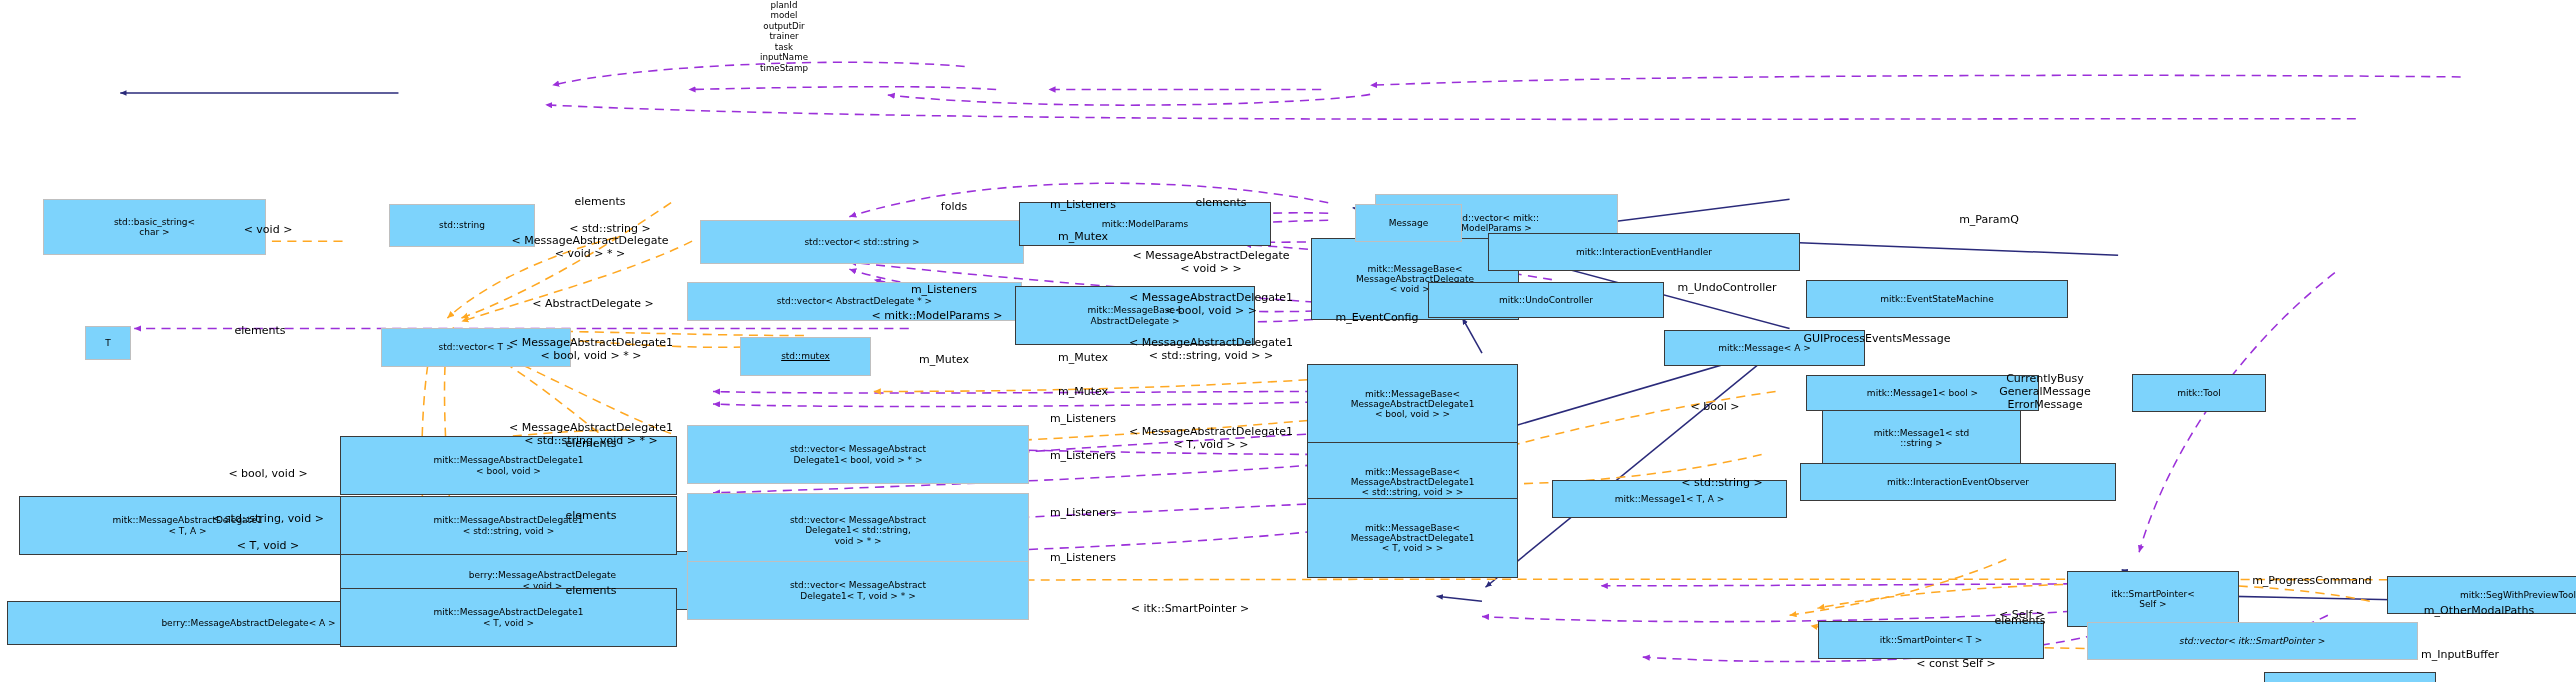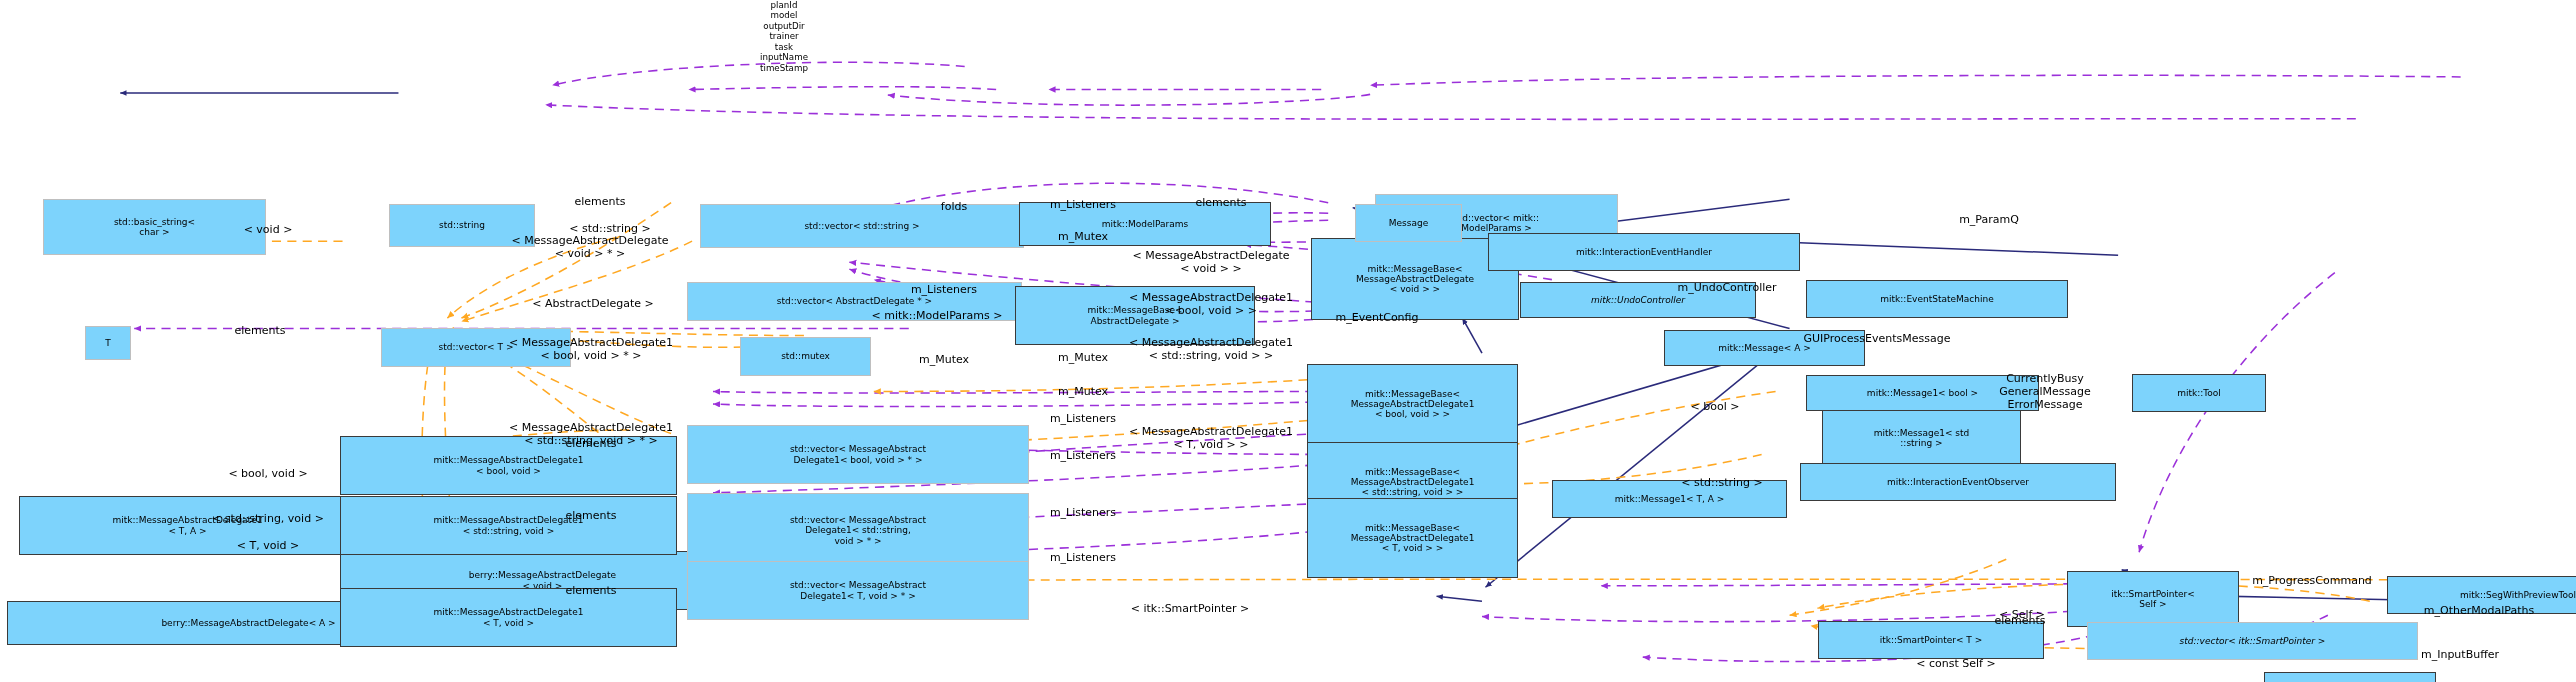--- a/index.html
+++ b/index.html
@@ -172,41 +172,41 @@
         <path d="M3390,860 C3200,820 2800,830 2600,870"></path>
         <path d="M3680,830 C3000,828 1800,828 1400,830"></path>
       </g>
     </g>
   </svg>
 
   <div id="nodes-layer">
       <div class="node n-plain" style="left: 43px; top: 199px; width: 223px; height: 56px;">std::basic_string&lt;
 char &gt;</div>
       <div class="node n-plain" style="left: 389px; top: 204px; width: 146px; height: 43px;">std::string</div>
-      <div class="node n-plain" style="left: 700px; top: 204px; width: 324px; height: 44px;">std::vector&lt; std::string &gt;</div>
+      <div class="node n-plain" style="left: 700px; top: 220px; width: 324px; height: 44px;">std::vector&lt; std::string &gt;</div>
       <div class="node n-class" style="left: 1019px; top: 202px; width: 252px; height: 44px;">mitk::ModelParams</div>
       <div class="node n-plain" style="left: 1375px; top: 194px; width: 243px; height: 58px;">std::vector&lt; mitk::
 ModelParams &gt;</div>
       <div class="node n-class" style="left: 7px; top: 561px; width: 483px; height: 44px; margin-top: 40px;">berry::MessageAbstractDelegate&lt; A &gt;</div>
       <div class="node n-class" style="left: 340px; top: 551px; width: 405px; height: 59px;">berry::MessageAbstractDelegate
 &lt; void &gt;</div>
       <div class="node n-plain" style="left: 687px; top: 549px; width: 340px; height: 59px;">std::vector&lt; MessageAbstract
 Delegate&lt; void &gt; * &gt;</div>
       <div class="node n-class" style="left: 1311px; top: 238px; width: 208px; height: 82px;">mitk::MessageBase&lt;
 MessageAbstractDelegate
 &lt; void &gt; &gt;</div>
       <div class="node n-plain" style="left: 85px; top: 326px; width: 46px; height: 34px;">T</div>
       <div class="node n-plain" style="left: 381px; top: 328px; width: 190px; height: 39px;">std::vector&lt; T &gt;</div>
       <div class="node n-plain" style="left: 687px; top: 282px; width: 335px; height: 39px;">std::vector&lt; AbstractDelegate * &gt;</div>
       <div class="node n-class" style="left: 1015px; top: 286px; width: 240px; height: 59px;">mitk::MessageBase&lt;
 AbstractDelegate &gt;</div>
-      <div class="node n-plain" style="left: 740px; top: 337px; width: 131px; height: 39px;">std::mutex</div>
+      <div class="node n-plain" style="left: 740px; top: 337px; width: 131px; height: 39px; text-decoration: underline;">std::mutex</div>
       <div class="node n-plain" style="left: 1355px; top: 204px; width: 107px; height: 38px;">Message</div>
       <div class="node n-class" style="left: 1488px; top: 233px; width: 312px; height: 38px;">mitk::InteractionEventHandler</div>
-      <div class="node n-class" style="left: 1520px; top: 282px; width: 236px; height: 36px; font-style: italic;">mitk::UndoController</div>
+      <div class="node n-class" style="left: 1428px; top: 282px; width: 236px; height: 36px;">mitk::UndoController</div>
       <div class="node n-class" style="left: 1806px; top: 280px; width: 262px; height: 38px;">mitk::EventStateMachine</div>
       <div class="node n-class" style="left: 1664px; top: 330px; width: 201px; height: 36px;">mitk::Message&lt; A &gt;</div>
       <div class="node n-class" style="left: 1307px; top: 364px; width: 211px; height: 80px;">mitk::MessageBase&lt;
 MessageAbstractDelegate1
 &lt; bool, void &gt; &gt;</div>
       <div class="node n-class" style="left: 1307px; top: 442px; width: 211px; height: 80px;">mitk::MessageBase&lt;
 MessageAbstractDelegate1
 &lt; std::string, void &gt; &gt;</div>
       <div class="node n-class" style="left: 1307px; top: 498px; width: 211px; height: 80px;">mitk::MessageBase&lt;
 MessageAbstractDelegate1

